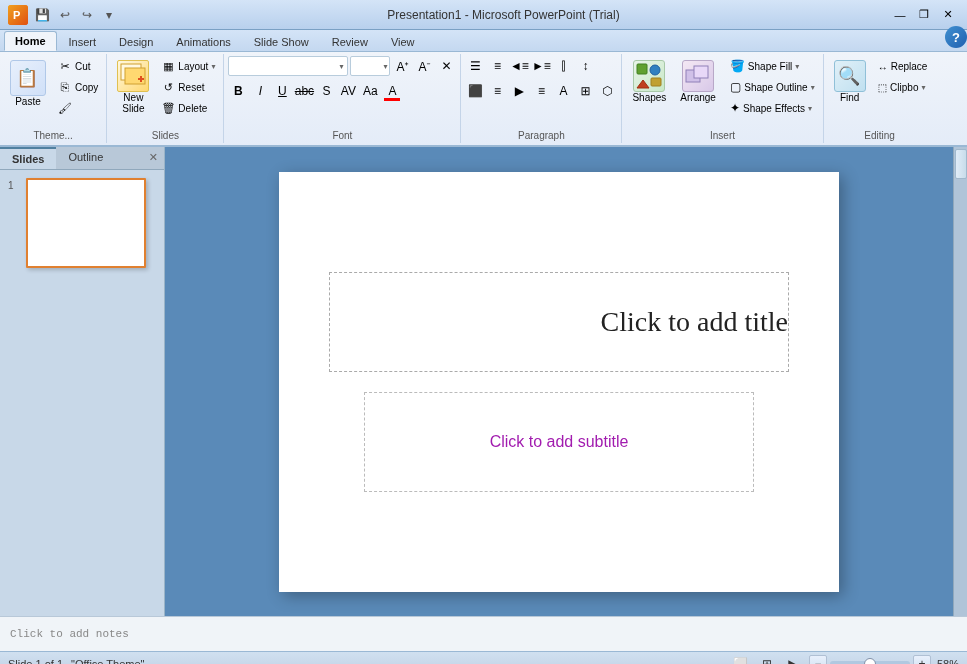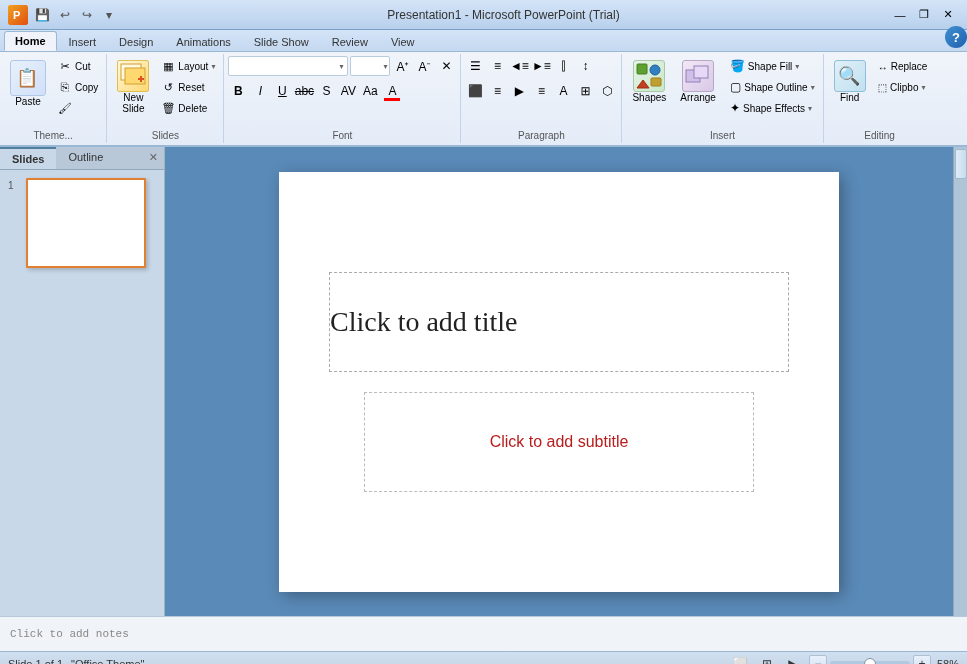--- a/index.html
+++ b/index.html
@@ -395,38 +395,38 @@
       justify-content: center;
       gap: 20px;
       position: relative;
     }
     .slide-title-box {
       width: 460px;
       height: 100px;
       border: 1px dashed #aaa;
       display: flex;
       align-items: center;
-      justify-content: flex-start;
+      justify-content: flex-end;
     }
     .slide-title-text {
       font-size: 28px;
       color: #222;
       font-family: Georgia, serif;
     }
     .slide-subtitle-box {
       width: 390px;
       height: 100px;
       border: 1px dashed #bbb;
       display: flex;
       align-items: center;
       justify-content: center;
     }
     .slide-subtitle-text {
       font-size: 16px;
-      color: #b91c1c;
+      color: #a21caf;
     }
 
     
     #notes-area {
       height: 35px;
       background: #f0f4f8;
       border-top: 1px solid #b8c8d8;
       display: flex;
       align-items: center;
       padding: 0 10px;

